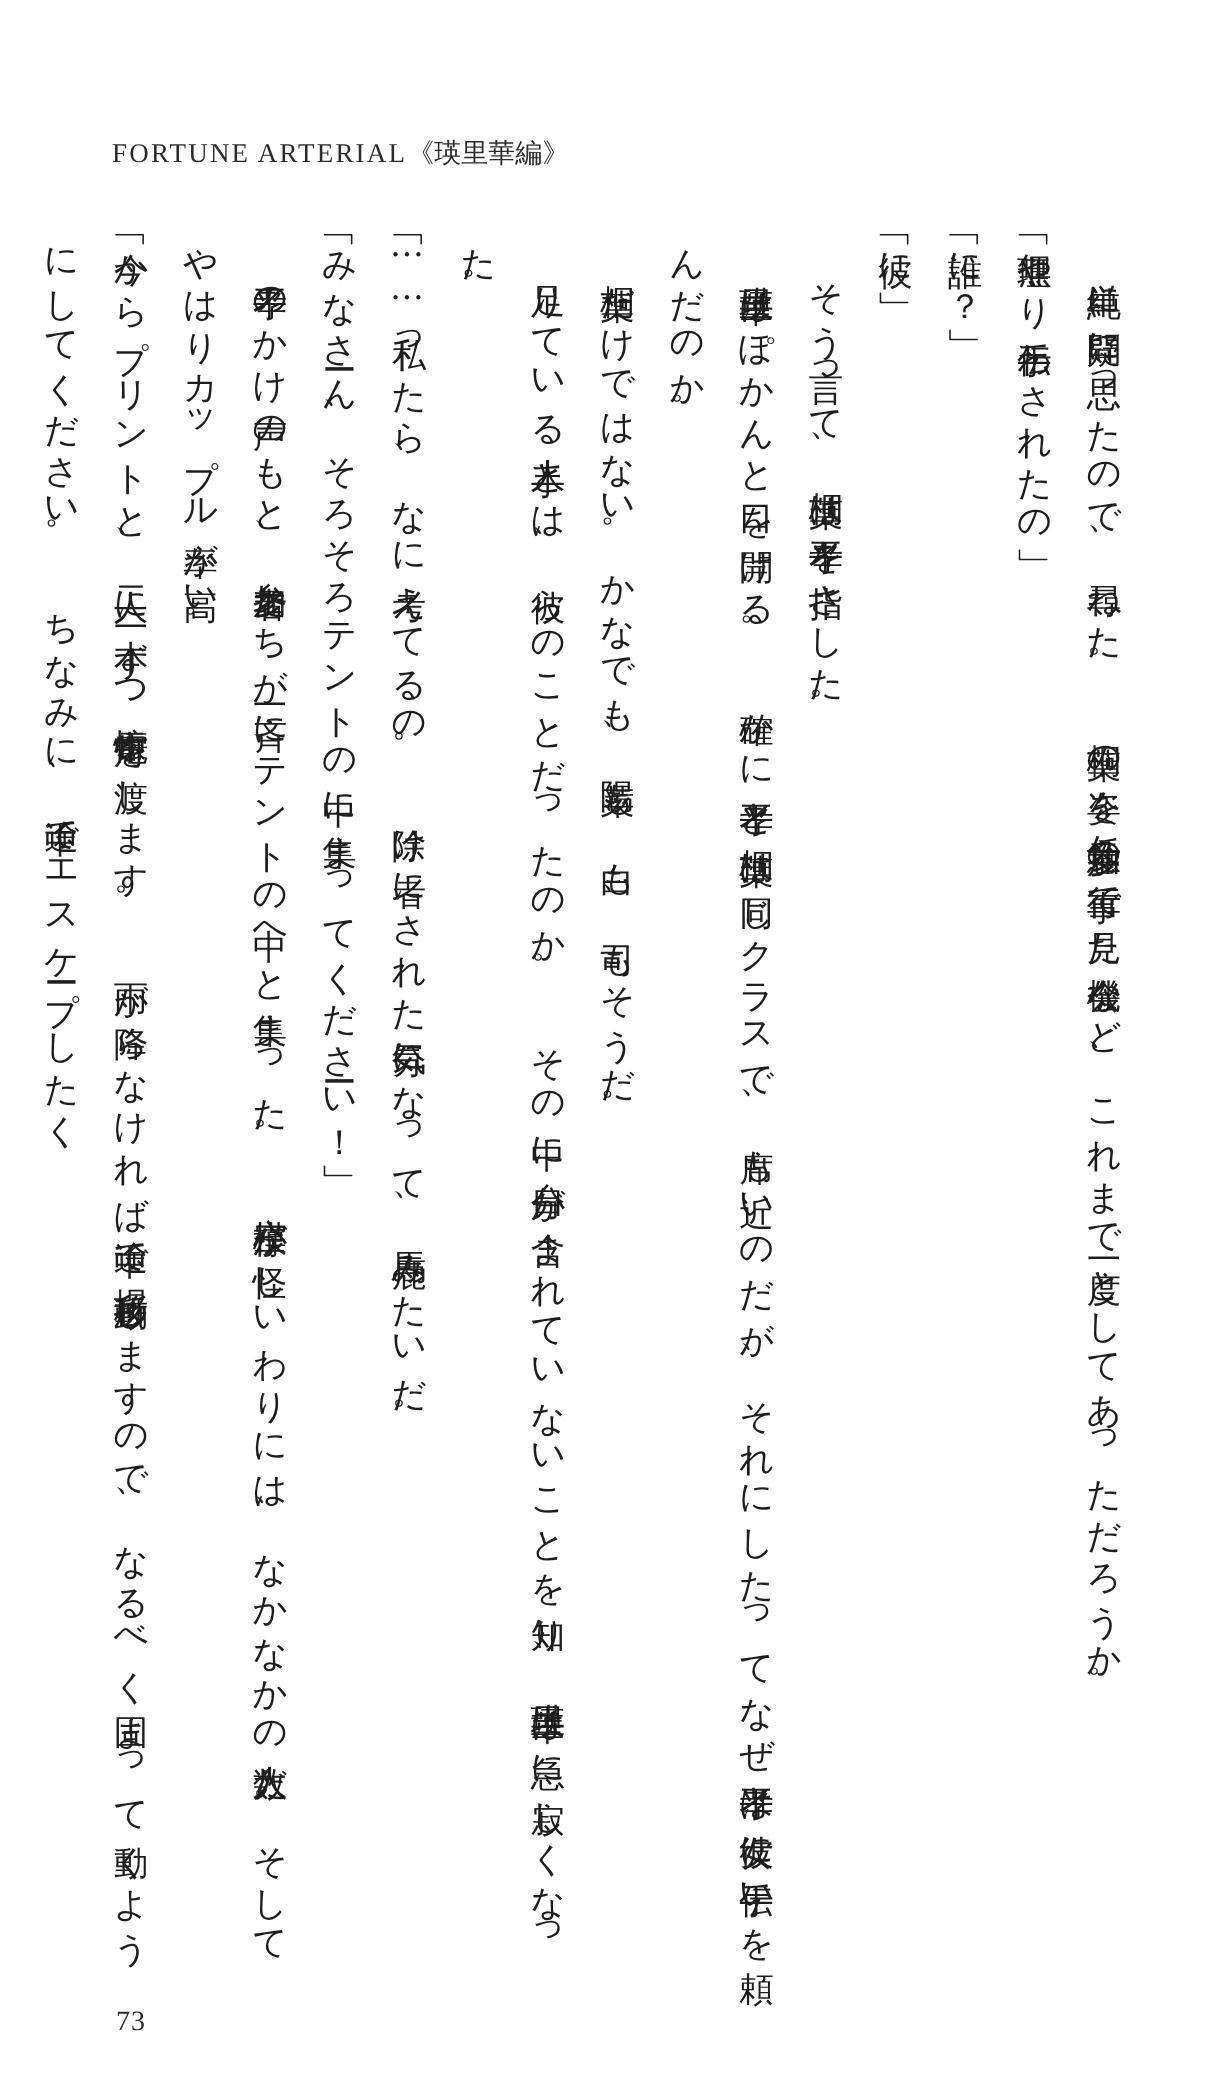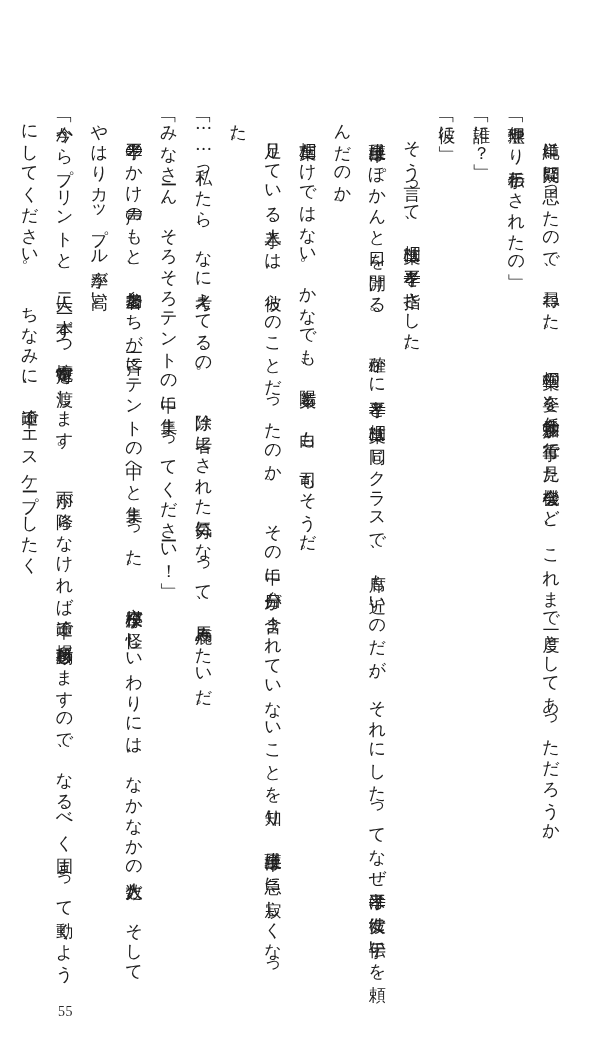--- a/index.html
+++ b/index.html
@@ -84,33 +84,36 @@
     color: #2b2b2b;
     font-family: "Liberation Serif", "DejaVu Serif", serif;
     letter-spacing: 0.5px;
   }
 </style>
 </head>
 <body>
 
 <div class="page">
 
+  <div class="running-head">
+    <span class="rh-title">FORTUNE ARTERIAL</span><span class="rh-sub">《瑛里華編》</span>
+  </div>
 
   <div class="body-area">
     <div class="vtext">
       <p>単純に疑問に思ったので、尋ねた。　桐葉の姿を任意参加の行事で見た機会など、これまで一度としてあっただろうか。</p>
       <p class="noindent">「無理やり手伝わされたの」</p>
       <p class="noindent">「誰に？」</p>
       <p class="noindent">「彼に」</p>
       <p>そう言って、桐葉は孝平を指さした。</p>
       <p>瑛里華はぽかんと口を開ける。　確かに孝平と桐葉は同じクラスで、席も近いのだが、それにしたってなぜ孝平は彼女に手伝いを頼んだのか。</p>
       <p>桐葉だけではない。かなでも、陽菜も、白も、司もそうだ。</p>
       <p>足りている人手とは、彼らのことだったのか。　その中に自分が含まれていないことを知り、瑛里華は急に寂しくなった。</p>
       <p class="noindent">「……私ったら、なに考えてるの。　除け者にされた気分になって、馬鹿みたいだ。</p>
       <p class="noindent">「みなさーん、そろそろテントの中に集まってくださーい！」</p>
       <p>孝平のかけ声のもと、参加者たちが一斉にテントの中へと集まった。　空模様が怪しいわりには、なかなかの人数だ。そしてやはりカップル率が高い。</p>
       <p class="noindent">「今からプリントと、二人に一本ずつ懐中電灯を渡します。　雨が降らなければ途中で場所移動しますので、なるべく固まって動くようにしてください。　ちなみに、途中でエスケープしたく</p>
     </div>
   </div>
 
-  <div class="folio">55</div>
+  <div class="folio">73</div>
 
 </div>
 
 </body></html>

